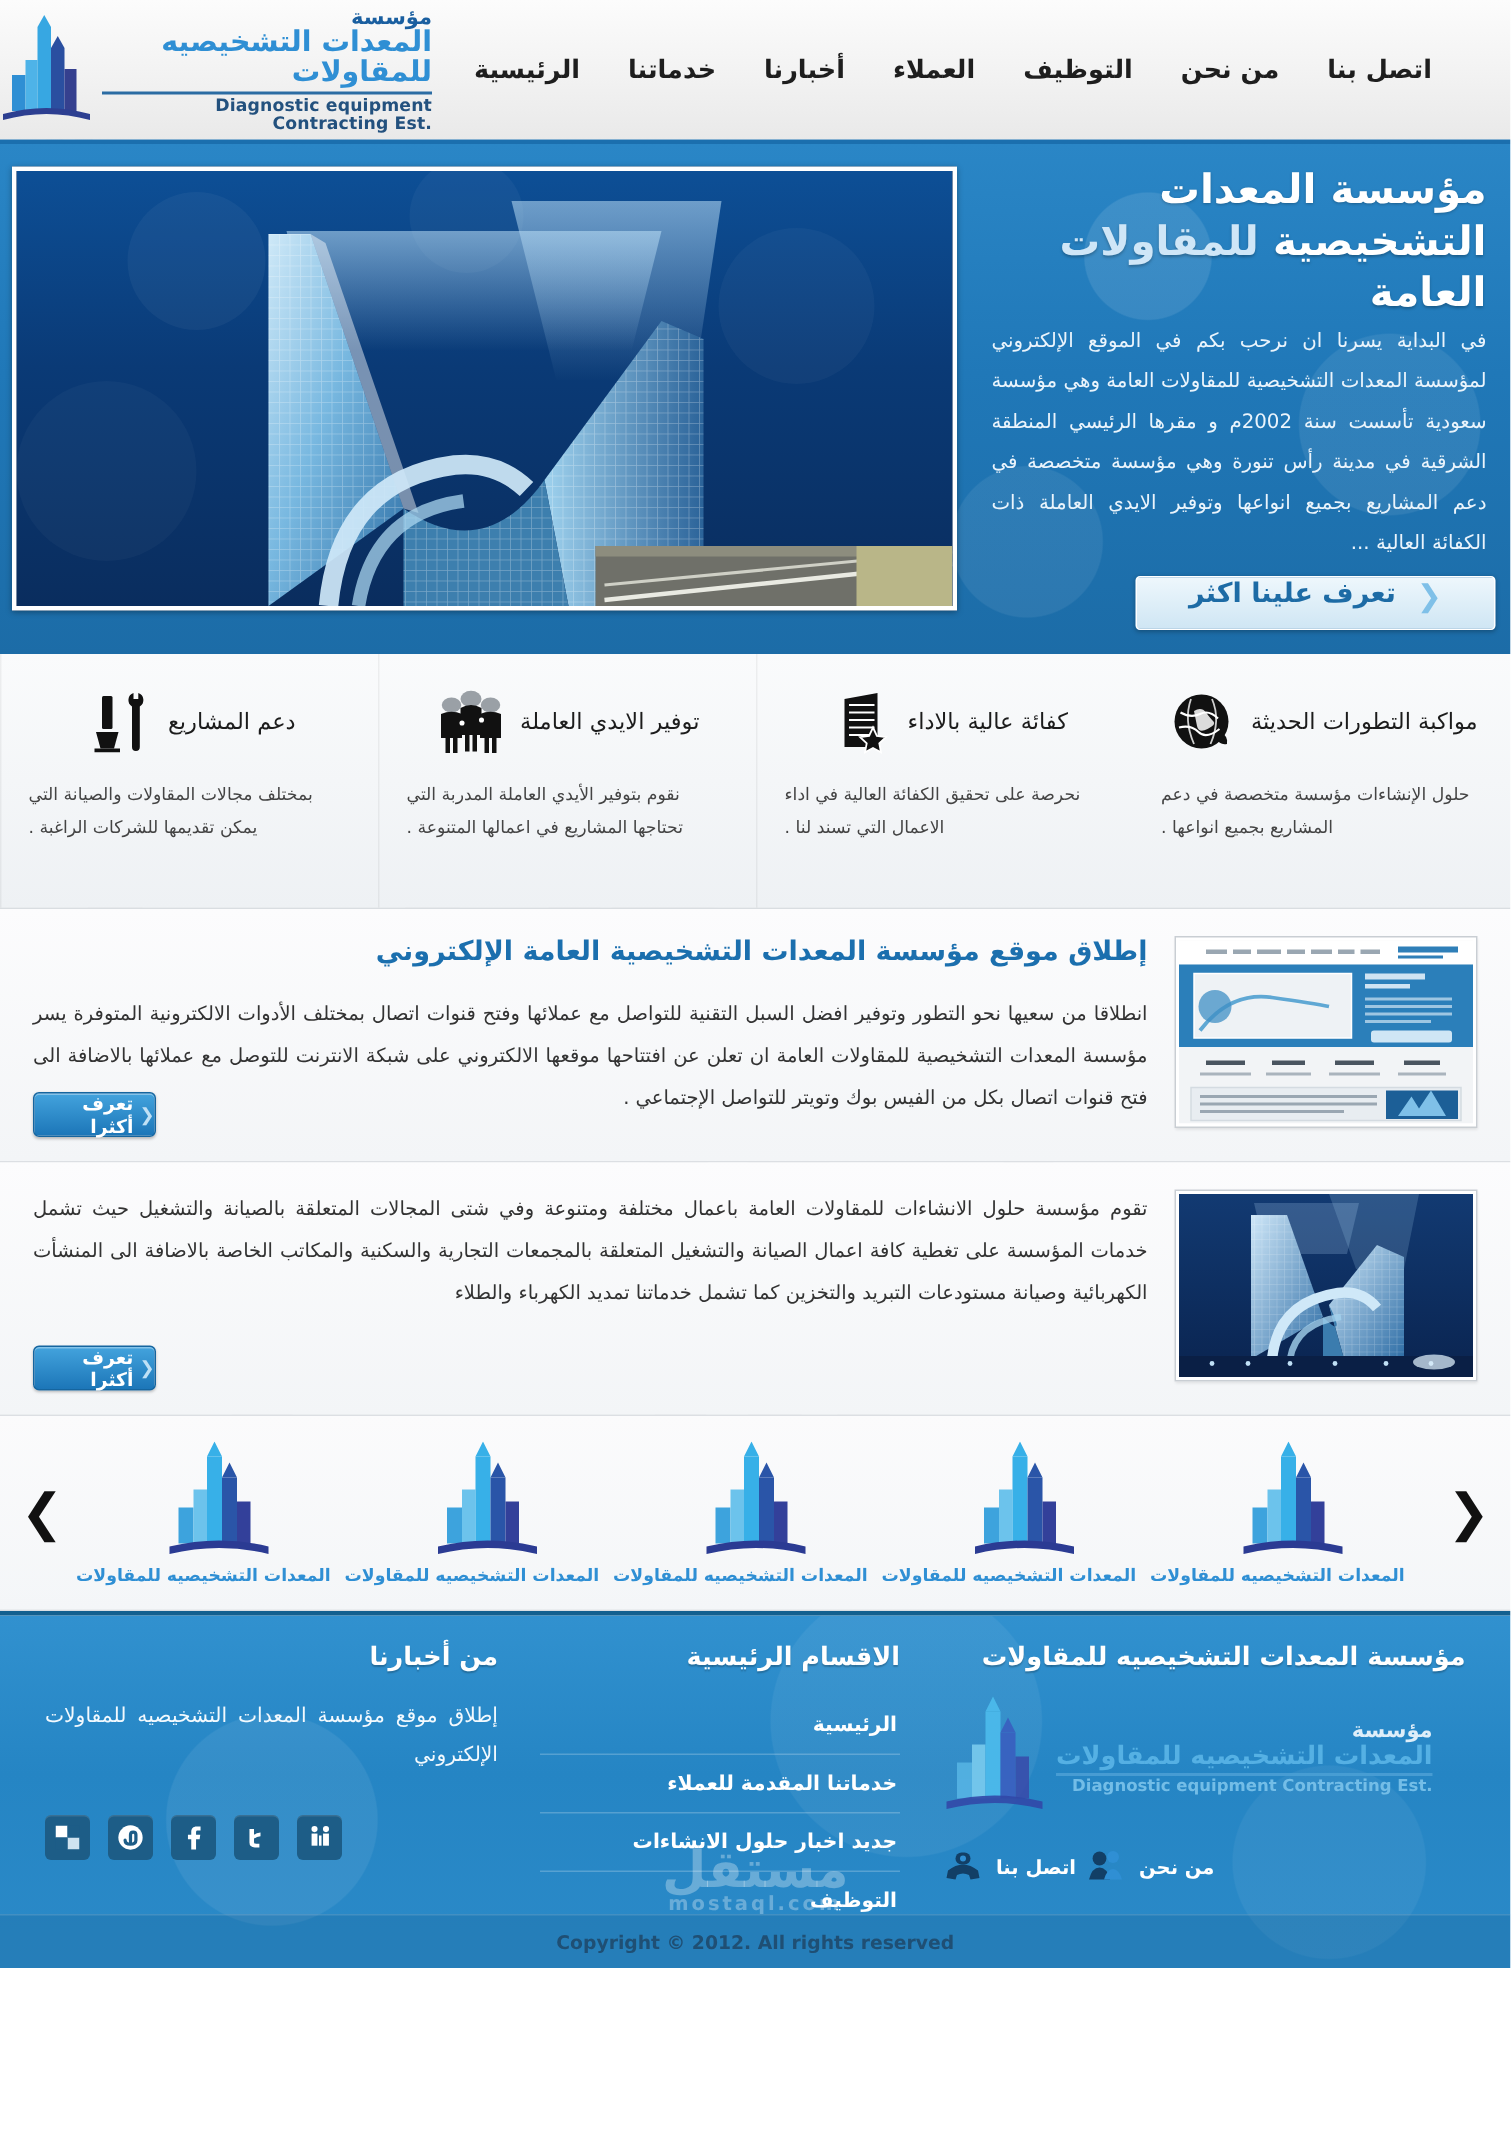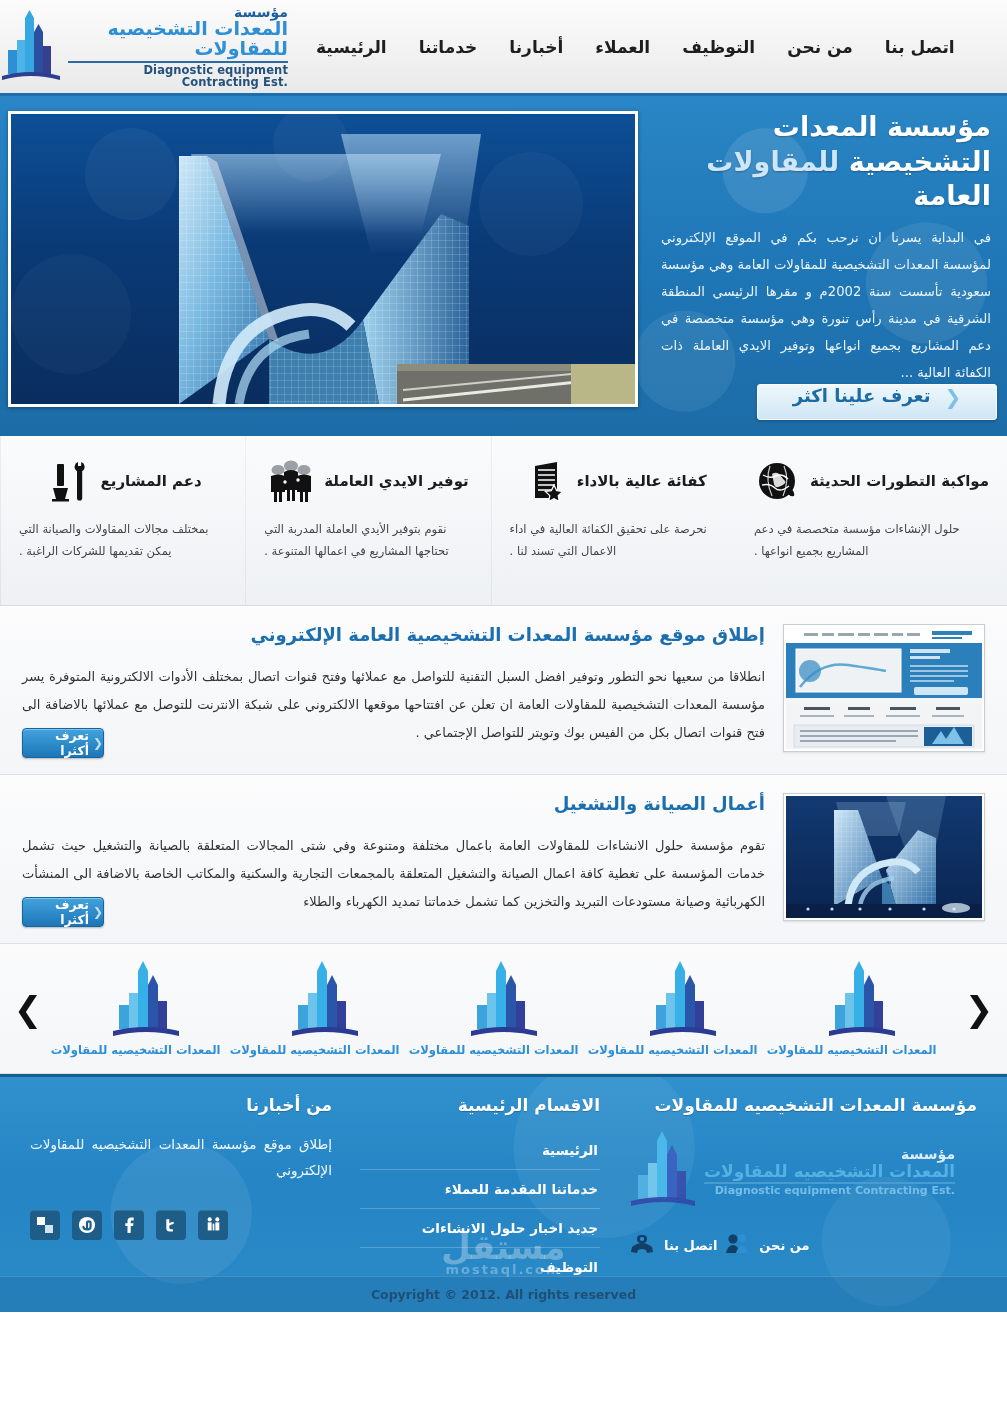--- a/index.html
+++ b/index.html
@@ -82,21 +82,21 @@
     border: 3px solid #ffffff;
     box-shadow: 0 1px 4px rgba(0,0,0,.35);
     overflow: hidden; background: #0b2d57;
   }
   .hero-copy {
     position: absolute; right: 16px; top: 14px; width: 330px;
     text-align: right; color: #fff;
   }
   .hero-title {
     font-size: 27px; font-weight: bold; line-height: 1.28;
-    text-shadow: 0 1px 2px rgba(0,0,0,.25); margin-bottom: 10px;
+    text-shadow: 0 1px 2px rgba(0,0,0,.25); 
   }
   .hero-title .lite { color: #cfe6f7; font-weight: bold; }
   .hero-para {
     font-size: 13.2px; line-height: 2.05; color: #eaf4fc;
     text-align: justify; direction: rtl;
   }
   .hero-btn {
     position: absolute; right: 10px; top: 288px;
     width: 240px; height: 36px;
     background: linear-gradient(180deg,#eef7fc 0%, #cfe6f4 100%);
@@ -120,21 +120,21 @@
   .feature {
     flex: 1; padding: 22px 18px 0; position: relative;
     border-left: 1px solid rgba(0,0,0,0.05);
     text-align: center;
   }
   .feature:last-child { border-left: none; }
   .feature-head {
     display: flex; flex-direction: row-reverse; align-items: center;
     justify-content: center; gap: 10px; margin-bottom: 14px;
   }
-  .feature-title { font-size: 15px; font-weight: bold; color: #1c1c1c; white-space: nowrap; text-align: center;}
+  .feature-title { font-size: 15px; font-weight: normal; color: #1c1c1c; white-space: nowrap; text-align: center;}
   .feature-icon { width: 46px; height: 46px; flex: 0 0 46px; }
   .feature-desc {
     font-size: 11.5px; line-height: 1.95; color: #444; direction: rtl;
     text-align: left;
   }
 
   
   .section {
     position: relative;
     background: linear-gradient(180deg,#fcfcfd 0%, #f3f5f7 100%);
@@ -536,21 +536,20 @@
              <rect x="14" y="113" width="96" height="2"></rect>
             </g>
         </svg>
       </div>
     </div>
   </div>
 
   <div class="section">
     <div class="section-row">
       <div class="section-body">
-        <div class="section-title">أعمال الصيانة والتشغيل</div>
         <div class="section-text">تقوم مؤسسة حلول الانشاءات للمقاولات العامة باعمال مختلفة ومتنوعة وفي شتى المجالات المتعلقة بالصيانة والتشغيل حيث تشمل خدمات المؤسسة على تغطية كافة اعمال الصيانة والتشغيل المتعلقة بالمجمعات التجارية والسكنية والمكاتب الخاصة بالاضافة الى المنشأت الكهربائية وصيانة مستودعات التبريد والتخزين كما تشمل خدماتنا تمديد الكهرباء والطلاء</div>
         <div class="more-btn">
           <span class="t">تعرف أكثرا</span>
           <span class="c">❮</span>
         </div>
       </div>
       <div class="section-thumb">
         <svg viewBox="0 0 196 122" width="196" height="122">
           <defs>
             <linearGradient id="nsky" x1="0" y1="0" x2="0" y2="1">

